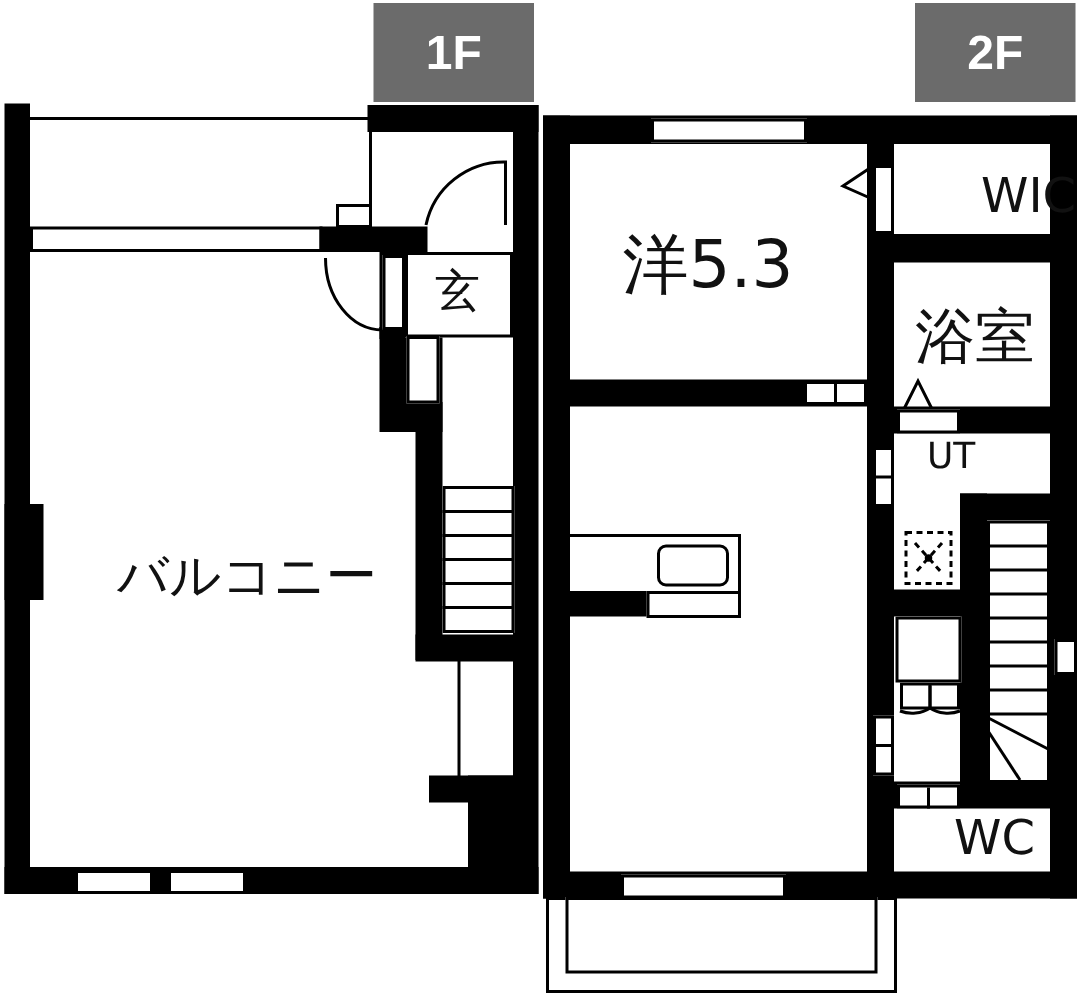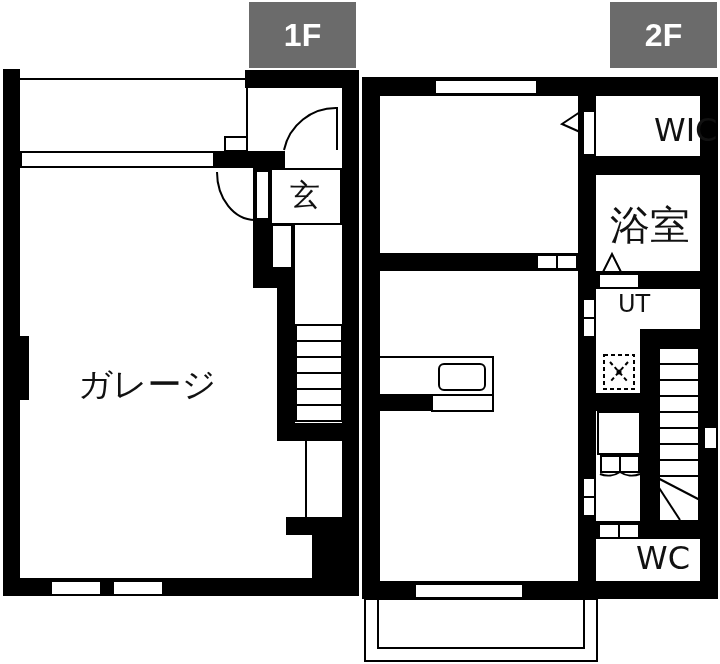--- a/index.html
+++ b/index.html
@@ -40,21 +40,21 @@
   <div class="o" style="left:295px;top:324px;width:48px;height:98px;"></div>
 
   <div class="w" style="left:305px;top:440px;width:2px;height:78px;"></div>
   <div class="w" style="left:286px;top:517px;width:60px;height:18px;"></div>
   <div class="w" style="left:312px;top:517px;width:34px;height:65px;"></div>
 
   <div class="w" style="left:3px;top:336px;width:26px;height:64px;"></div>
   <div class="o" style="left:50px;top:580px;width:52px;height:16px;"></div>
   <div class="o" style="left:112px;top:580px;width:52px;height:16px;"></div>
 
-  <div class="lbl" style="left:78px;top:367px;font-size:34px;">ガレージ</div>
+  <div class="lbl" style="left:78px;top:367px;font-size:34px;">バルコニー</div>
   <div class="lbl" style="left:290px;top:180px;font-size:30px;">玄</div>
 
   <div class="badge" style="left:610px;top:2px;width:107px;height:66px;">2F</div>
 
   <div class="w" style="left:362px;top:77px;width:18px;height:522px;"></div>
   <div class="w" style="left:362px;top:77px;width:356px;height:19px;"></div>
   <div class="w" style="left:700px;top:77px;width:18px;height:522px;"></div>
   <div class="w" style="left:362px;top:581px;width:356px;height:18px;"></div>
   <div class="o" style="left:434px;top:79px;width:104px;height:16px;"></div>
 
@@ -84,20 +84,21 @@
   <div class="o" style="left:378px;top:356px;width:116px;height:40px;"></div>
   <div class="w" style="left:378px;top:395px;width:56px;height:16px;"></div>
   <div class="o" style="left:431px;top:394px;width:63px;height:18px;"></div>
   <div class="o" style="left:438px;top:363px;width:48px;height:28px;border-radius:6px;"></div>
 
   <div class="o" style="left:414px;top:583px;width:110px;height:16px;"></div>
 
   <div class="o" style="left:364px;top:598px;width:234px;height:64px;border-width:2px;"></div>
   <div class="o" style="left:377px;top:598px;width:208px;height:51px;"></div>
 
+  <div class="lbl" style="left:415px;top:155px;font-size:44px;">洋5.3</div>
   <div class="lbl" style="left:612px;top:114px;font-size:32px;margin-left:42px;">WIC</div>
   <div class="lbl" style="left:610px;top:205px;font-size:40px;">浴室</div>
   <div class="lbl" style="left:618px;top:292px;font-size:24px;">UT</div>
   <div class="lbl" style="left:636px;top:542px;font-size:32px;">WC</div>
 
   <svg class="ov" width="720" height="664" viewBox="0 0 720 664">
     <g fill="none" stroke="#000" stroke-width="2">
 
       <path d="M284 150 A 53 53 0 0 1 337 108 L337 150"></path>
 

